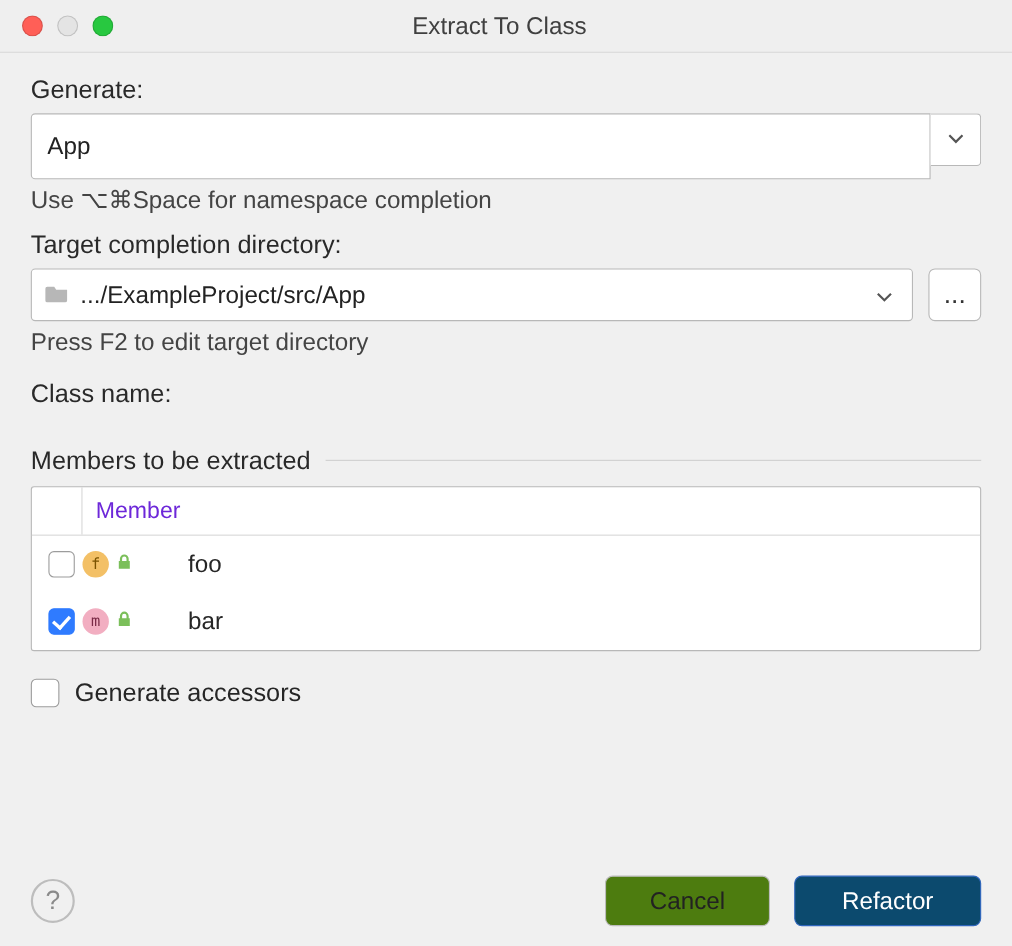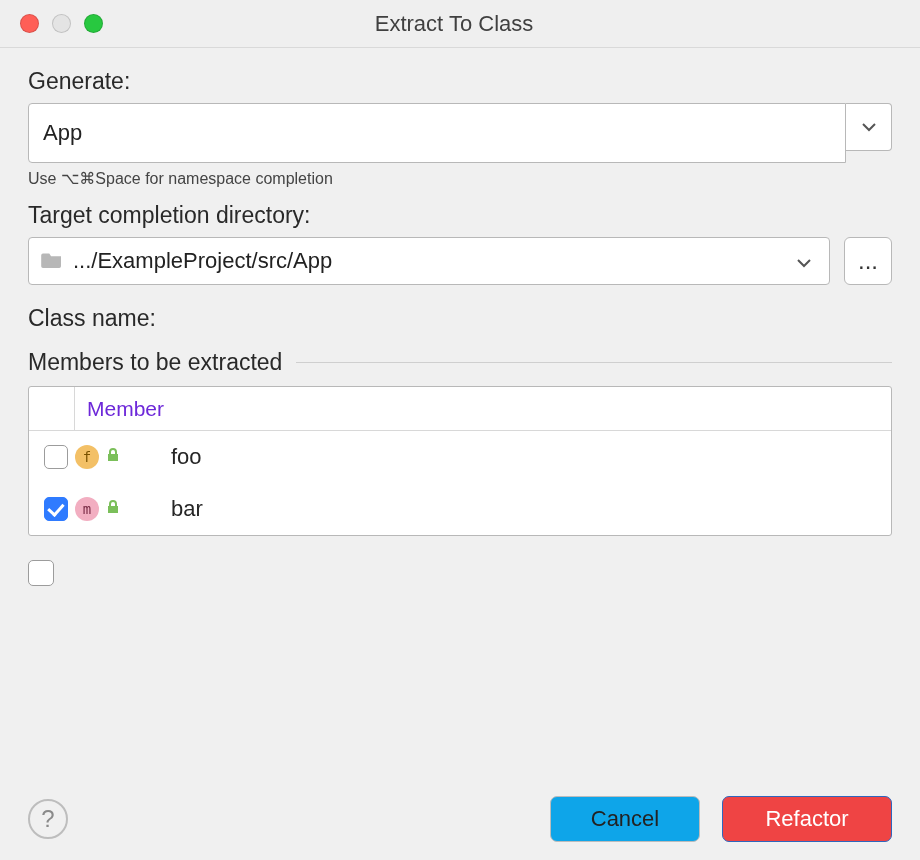--- a/index.html
+++ b/index.html
@@ -44,21 +44,21 @@
     padding: 20px 28px 0 28px;
   }
 
   .field-label {
     font-size: 23px;
     color: #292929;
     margin-bottom: 8px;
   }
 
   .hint {
-    font-size: 16px;
+    font-size: 22px;
     color: #444;
     margin-top: 6px;
     margin-bottom: 14px;
   }
 
   .text-input, .combo {
     width: 100%;
     height: 60px;
     background: #fff;
     border: 1px solid #b8b8b8;
@@ -126,21 +126,21 @@
     color: #333;
     cursor: pointer;
   }
 
   .folder-ico svg { width: 22px; height: 18px; }
   .folder-ico svg path { fill: #b7b7b7; }
 
   .section-header {
     display: flex;
     align-items: center;
-    margin-top: 17px;
+    margin-top: 34px;
     margin-bottom: 10px;
   }
   .section-header .txt {
     font-size: 23px;
     color: #292929;
     margin-right: 14px;
   }
   .section-header .rule {
     flex: 1;
     height: 1px;
@@ -242,29 +242,29 @@
     color:#8a8a8a;
     background:#f0f0f0;
     cursor:pointer;
   }
   .footer .spacer { flex:1; }
   .btn {
     height: 46px;
     min-width: 150px;
     border-radius: 7px;
     border: 1px solid #bcbcbc;
-    background:#0ea5e9;
+    background:#4d7c0f;
     font-size: 22px;
     color:#222;
     margin-left: 22px;
     cursor:pointer;
     padding: 0 20px;
   }
   .btn.primary {
-    background:#ef4444;
+    background:#0c4a6e;
     border-color:#2f66bd;
     color:#fff;
     min-width: 170px;
   }
 </style>
 </head>
 <body>
 
 <div class="titlebar">
   <div class="traffic-lights">
@@ -300,20 +300,21 @@
       </span>
       <span>.../ExampleProject/src/App</span>
       <span class="inner-chevron chevron-down">
         <svg viewBox="0 0 14 10">
             <path d="M1 2 L7 8 L13 2"></path>
           </svg>
       </span>
     </div>
     <button class="ellipsis-btn">...</button>
   </div>
+  <div class="hint">Press F2 to edit target directory</div>
 
   <div class="field-label" style="margin-top:20px">Class name:</div>
 
   <div class="section-header">
     <span class="txt">Members to be extracted</span>
     <span class="rule"></span>
   </div>
 
   <div class="members-table">
     <div class="members-header">
@@ -343,20 +344,21 @@
                 <path fill="#7bbf5a" d="M4 7V5a4 4 0 0 1 8 0v2h1v7H3V7h1zm2 0h4V5a2 2 0 0 0-4 0v2z"></path>
               </svg></span>
           </span>
           <span class="mname">bar</span>
         </div>
       </div>
   </div>
 
   <div class="gen-row">
     <span id="gen-cbox" class="cbox"></span>
+    <span class="gen-label">Generate accessors</span>
   </div>
 
 </div>
 
 <div class="footer">
   <div class="help-btn">?</div>
   <div class="spacer"></div>
   <button class="btn">Cancel</button>
   <button class="btn primary">Refactor</button>
 </div>

